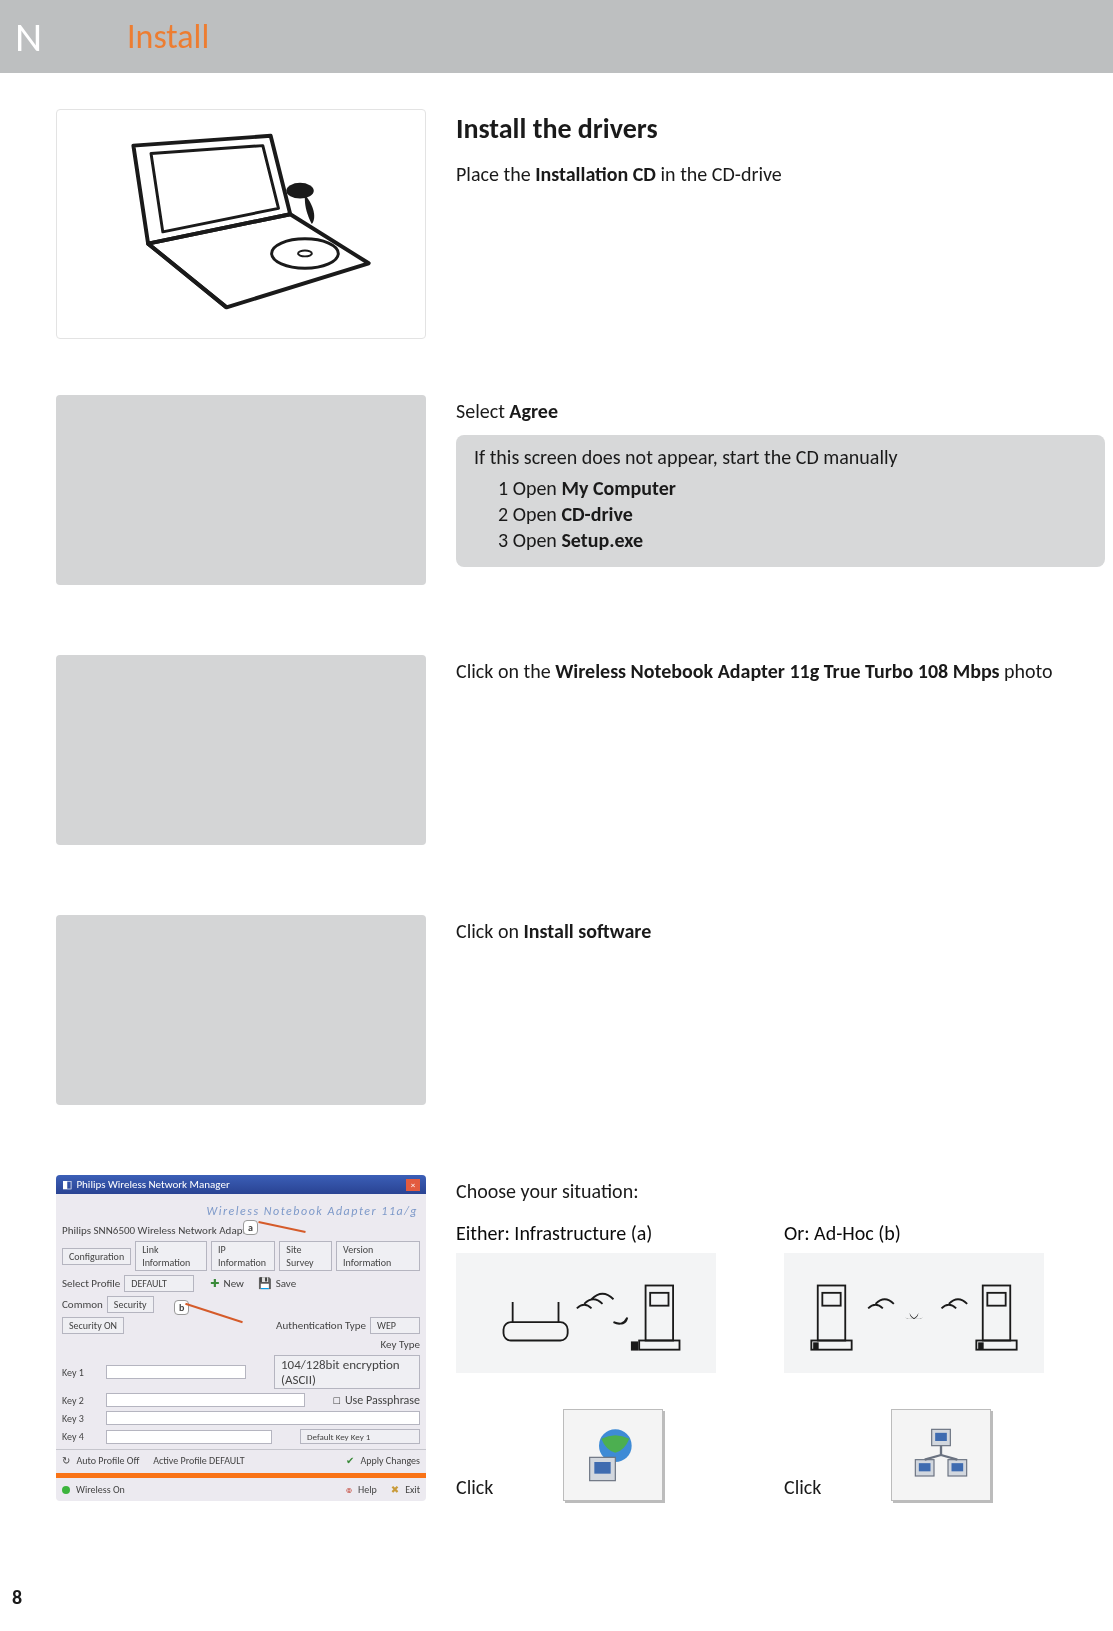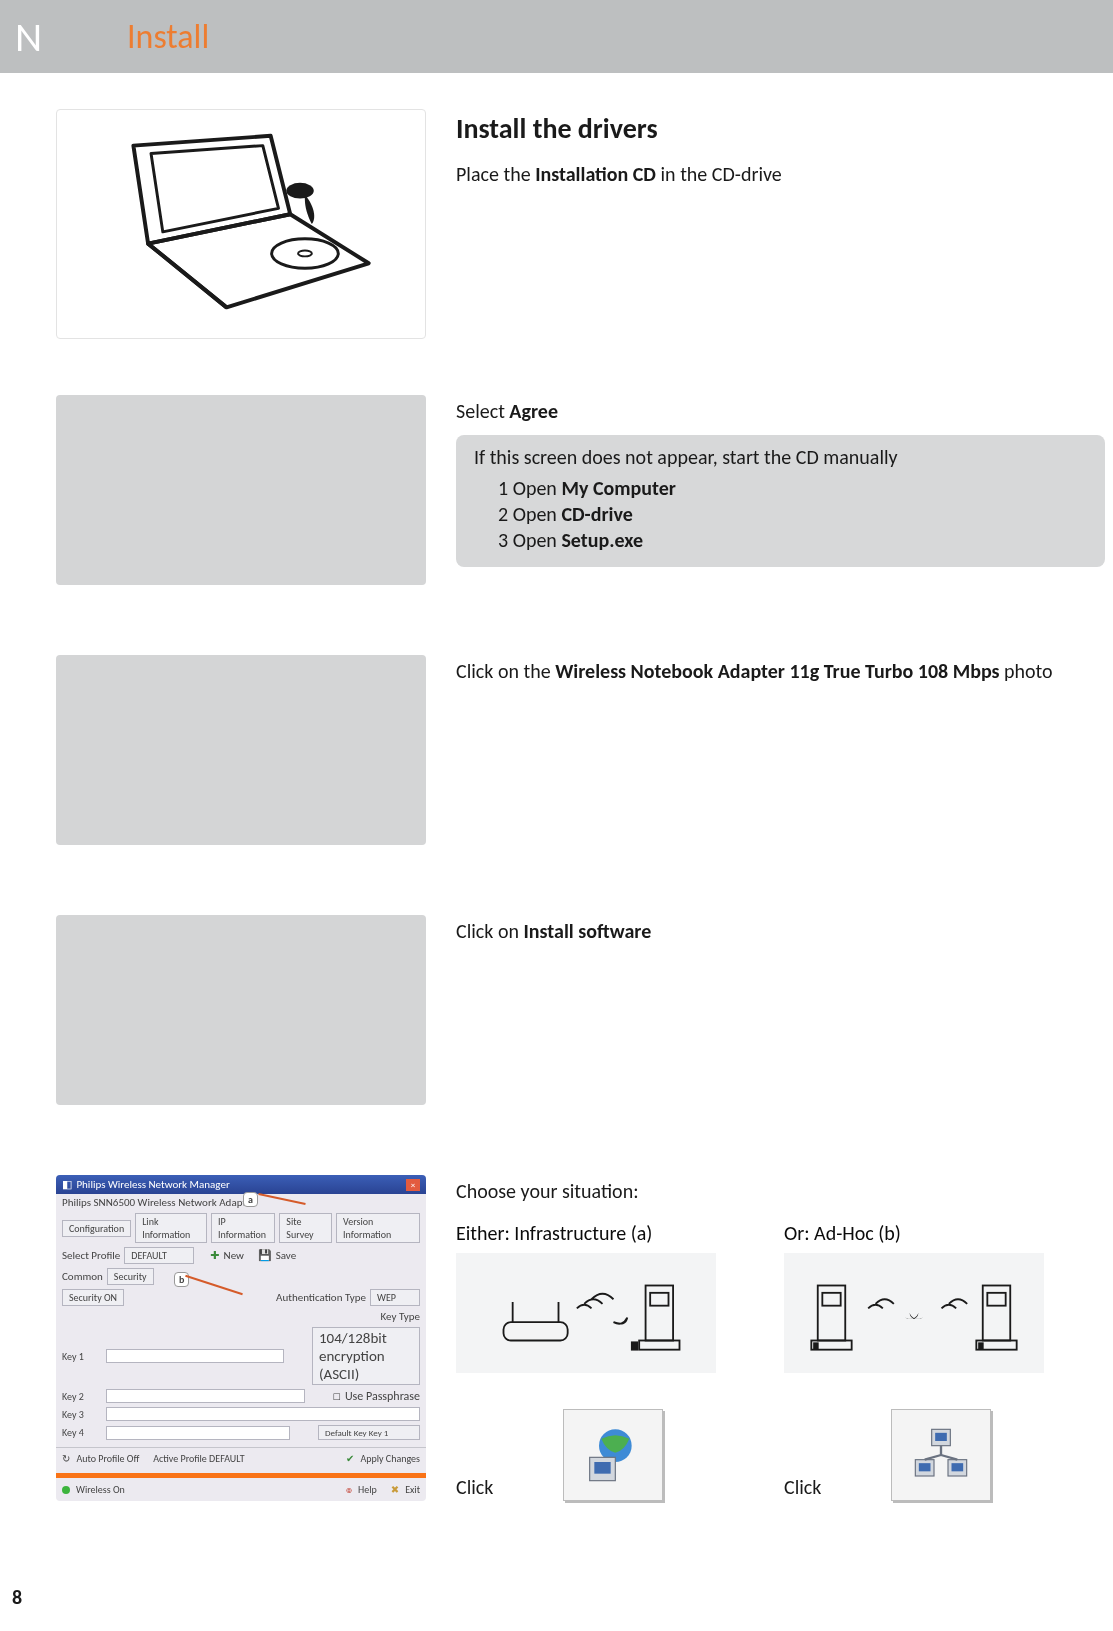--- a/index.html
+++ b/index.html
@@ -289,20 +289,21 @@
   </div>
 
   <div class="row" style="margin-bottom:40px;">
     <div class="left-box" style="min-height:290px;padding:0;">
       <div class="wnm-shot">
         <div class="wnm-title">
           <span>◧</span>
           <span>Philips Wireless Network Manager</span>
           <span class="wnm-close">×</span>
         </div>
+        <div class="wnm-band">Wireless Notebook Adapter 11a/g</div>
         <div class="wnm-row" style="position:relative;">
           <span style="flex:1;">Philips SNN6500 Wireless Network Adapter</span>
           <span class="callout" style="right:168px;top:-2px;">a</span>
           <span class="callout-line" style="right:120px;top:4px;width:48px;transform:rotate(12deg);"></span>
         </div>
         <div class="wnm-row">
           <span class="wnm-tab">Configuration</span>
           <span class="wnm-tab">Link Information</span>
           <span class="wnm-tab">IP Information</span>
           <span class="wnm-tab">Site Survey</span>
@@ -331,38 +332,38 @@
           <span class="wnm-tab" style="width:50px;">WEP</span>
         </div>
         <div class="wnm-row">
           <span style="flex:1;"></span>
           <span>Key Type</span>
         </div>
         <div class="wnm-row">
           <span class="wnm-key-label">Key 1</span>
           <span class="wnm-field"></span>
           <span style="width:20px;"></span>
-          <span class="wnm-tab" style="width:108px;font-size:15px;">104/128bit encryption (ASCII)</span>
+          <span class="wnm-tab" style="width:146px;font-size:13px;">104/128bit encryption (ASCII)</span>
         </div>
         <div class="wnm-row">
           <span class="wnm-key-label">Key 2</span>
           <span class="wnm-field"></span>
           <span style="width:20px;"></span>
           <span style="font-size:9px;">☐ </span>
             <span style="font-size:12px;text-align:center;">Use Passphrase</span>
         </div>
         <div class="wnm-row">
           <span class="wnm-key-label">Key 3</span>
           <span class="wnm-field"></span>
         </div>
         <div class="wnm-row">
           <span class="wnm-key-label">Key 4</span>
           <span class="wnm-field"></span>
           <span style="width:20px;"></span>
-          <span class="wnm-tab" style="width:102px;font-size:9px;">Default Key  Key 1</span>
+          <span class="wnm-tab" style="width:120px;font-size:9px;">Default Key  Key 1</span>
         </div>
         <div class="wnm-bottom">
           <span>↻</span>
           <span>Auto Profile Off</span>
           <span style="margin-left:8px;">Active Profile DEFAULT</span>
           <span style="margin-left:auto;color:#3a8a3a;">✔</span>
           <span>Apply Changes</span>
         </div>
         <div class="wnm-bottom" style="border-top:5px solid #f97316;">
           <span class="green-dot"></span>

